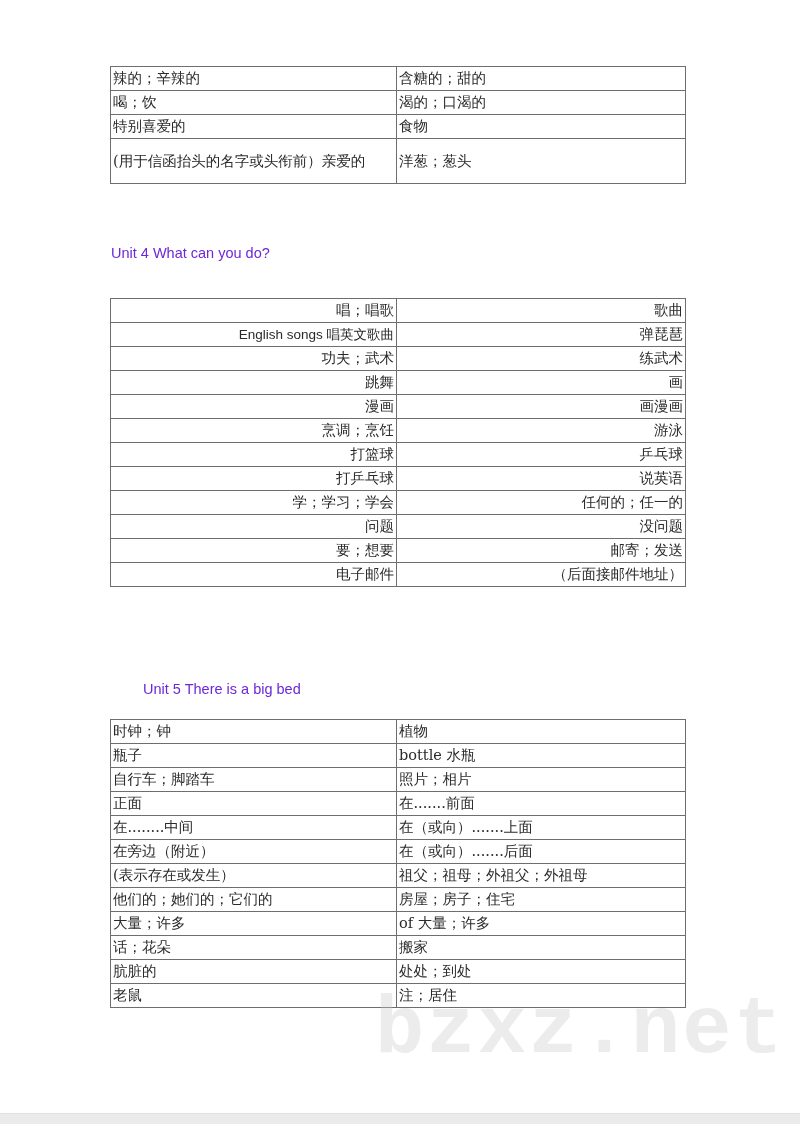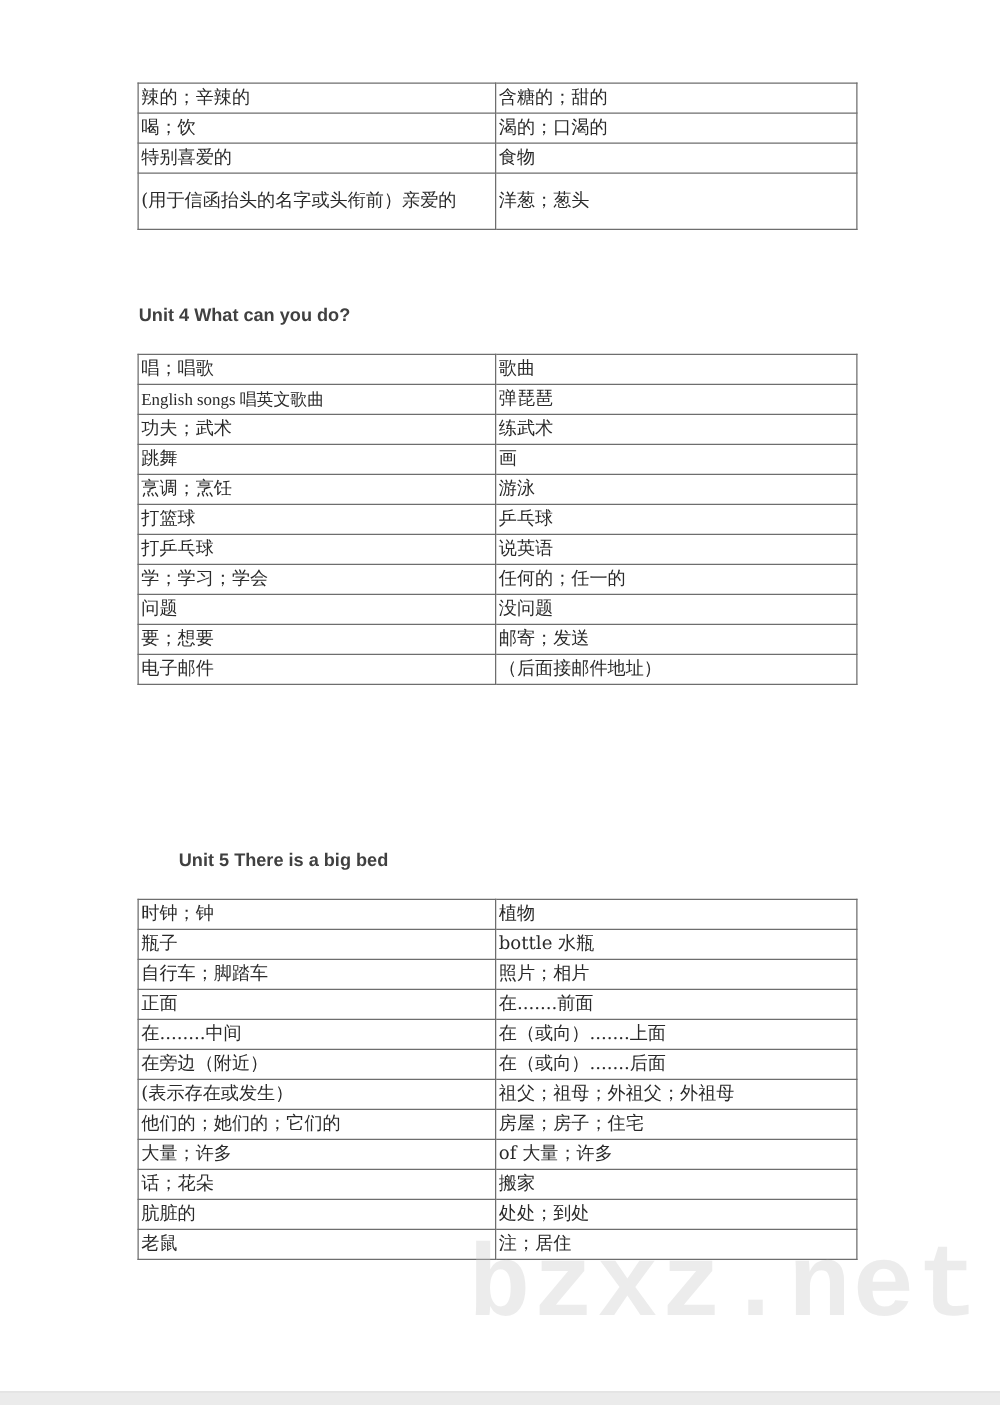--- a/index.html
+++ b/index.html
@@ -36,25 +36,25 @@
     padding: 0 2px;
     vertical-align: middle;
     line-height: 19px;
     color: #2a2a2a;
     overflow: hidden;
     white-space: nowrap;
   }
   table.vocab td.wrap { white-space: normal; line-height: 20px; margin-left: 24px; }
   table.vocab col.c1 { width: 286px; }
   table.vocab col.c2 { width: 289px; }
-  .mono { font-family: Liberation Serif, serif; font-size: 13.5px; }
+  .mono { font-family: Liberation Sans, sans-serif; font-size: 13.5px; }
   h2.unit {
     position: absolute; left: 111px; margin: 0;
     font-family: "Liberation Sans", "DejaVu Sans", sans-serif;
-    font-weight: bold; font-size: 14.5px; color: #404040;
+    font-weight: normal; font-size: 14.5px; color: #6d28d9;
   }
   .watermark {
     position: absolute; left: 375px; top: 990px;
     font-family: Liberation Mono, monospace; font-weight: bold;
     font-size: 82px; letter-spacing: 2px;
     color: rgba(200,200,200,0.35);
     pointer-events: none;
     line-height: 1;
   }
 </style>
@@ -82,41 +82,45 @@
         <td>食物</td>
       </tr>
       <tr>
         <td class="wrap" style="height:44px;">(用于信函抬头的名字或头衔前）亲爱的</td>
         <td>洋葱；葱头</td>
       </tr>
     </tbody>
   </table>
 
   <h2 class="unit" style="top:245px;">Unit 4 What can you do?</h2>
-  <table class="vocab" style="top:283px;">
+  <table class="vocab" style="top:298px;text-align:right;">
     <colgroup>
         <col class="c1">
         <col class="c2">
       </colgroup>
     <tbody>
       <tr>
           <td>唱；唱歌</td>
           <td>歌曲</td>
         </tr>
       <tr>
           <td class="mono">English songs 唱英文歌曲</td>
           <td>弹琵琶</td>
         </tr>
       <tr>
           <td>功夫；武术</td>
           <td>练武术</td>
         </tr>
       <tr>
           <td>跳舞</td>
           <td>画</td>
+        </tr>
+      <tr>
+          <td>漫画</td>
+          <td>画漫画</td>
         </tr>
       <tr>
           <td>烹调；烹饪</td>
           <td>游泳</td>
         </tr>
       <tr>
           <td>打篮球</td>
           <td>乒乓球</td>
         </tr>
       <tr>

